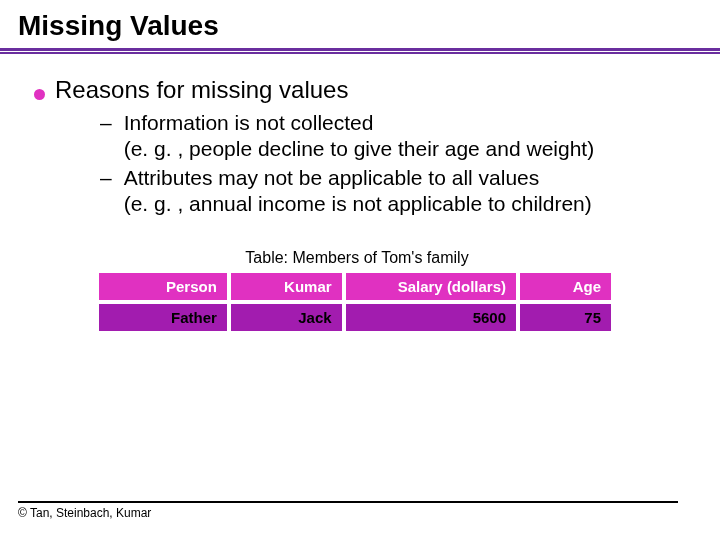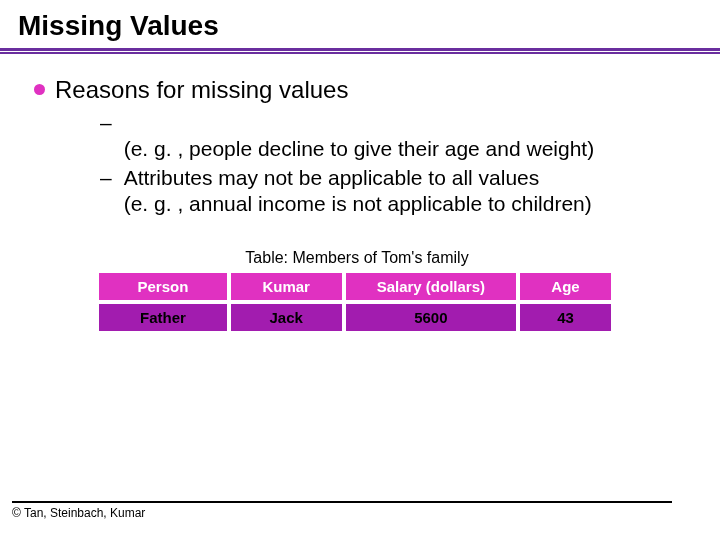--- a/index.html
+++ b/index.html
@@ -30,21 +30,21 @@
       #6a2e9e 0, #6a2e9e 3px,
       #fff 3px, #fff 4px,
       #6a2e9e 4px, #6a2e9e 6px);
     margin-bottom: 22px;
   }
   .content {
     padding: 0 40px 0 34px;
   }
   .bullet-row {
     display: flex;
-    align-items: flex-start;
+    align-items: center;
     margin-bottom: 6px;
   }
   .bullet-dot {
     width: 11px;
     height: 11px;
     border-radius: 50%;
     background: #e031c1;
     margin-top: 8px;
     margin-right: 10px;
     flex: 0 0 11px;
@@ -69,42 +69,42 @@
     text-align: center;
     margin: 32px 0 2px 0;
   }
   .tbl {
     margin: 0 auto;
     border-collapse: collapse;
     width: 516px;
     font-size: 15px;
   }
   .tbl th, .tbl td {
-    text-align: center;
+    text-align: right;
     padding: 5px 10px;
     border-bottom: 4px solid #fff;
     border-right: 4px solid #fff;
   }
   .tbl th {
     background: #e031c1;
     color: #fff;
     font-weight: bold;
     border-top: 4px solid #fff;
   }
   .tbl td {
     background: #a21caf;
     font-weight: bold;
   }
   .col-person { width: 120px; }
   .col-name   { width: 100px; }
   .col-salary { width: 170px; }
   .col-age    { width: 80px; }
   .footer {
     position: absolute;
-    left: 12px;
+    left: 18px;
     bottom: 20px;
     width: 660px;
     border-top: 2px solid #000;
     padding-top: 3px;
     font-size: 12px;
     display: flex;
     justify-content: space-between;
   }
 </style>
 </head>
@@ -119,21 +119,21 @@
 
     <div class="bullet-row">
       <div class="bullet-dot"></div>
       <div class="main-bullet-text">Reasons for missing values</div>
     </div>
 
     <div class="sub-list">
       <div class="sub-item">
         <div class="dash">–</div>
         <div>
-          <br>
+          <span>Information is not collected</span><br>
           <span>(e. g. , people decline to give their age and weight)</span>
         </div>
       </div>
       <div class="sub-item">
         <div class="dash">–</div>
         <div>
           <span>Attributes may not be applicable to all values</span><br>
           <span>(e. g. , annual income is not applicable to children)</span>
         </div>
       </div>
@@ -146,21 +146,21 @@
           <tr>
         <th class="col-person">Person</th>
         <th class="col-name">Kumar</th>
         <th class="col-salary">Salary (dollars)</th>
         <th class="col-age">Age</th>
       </tr>
       <tr>
         <td>Father</td>
         <td>Jack</td>
         <td>5600</td>
-        <td>43</td>
+        <td>75</td>
       </tr>
     </tbody>
       </table>
 
   </div>
 
   <div class="footer">
     <span>© Tan, Steinbach, Kumar</span>
     <span></span>
   </div>

